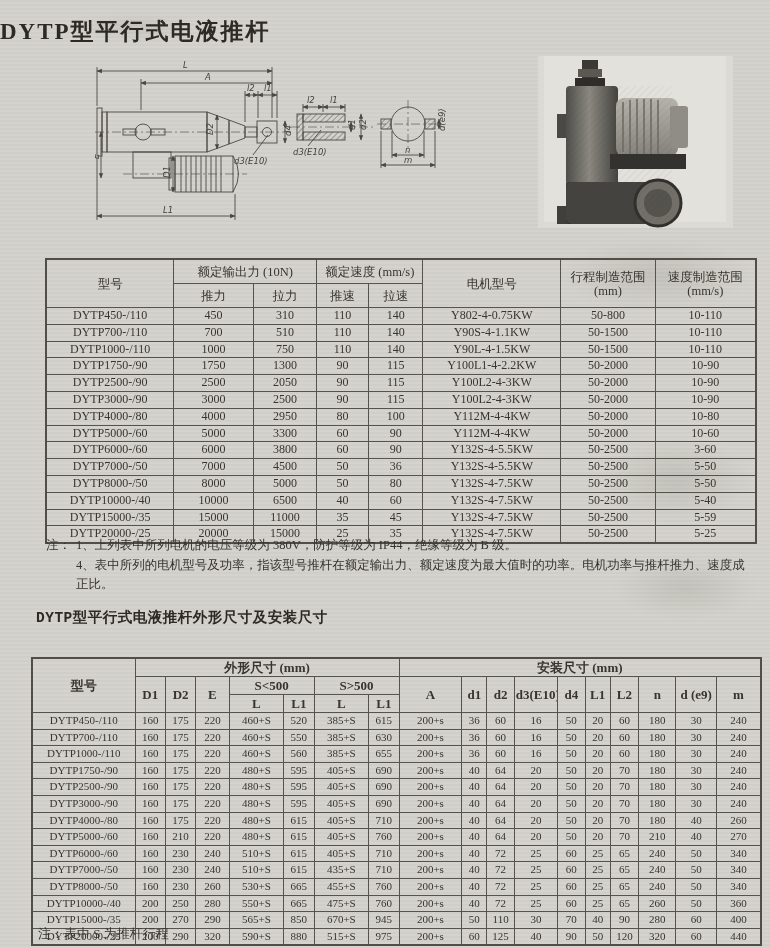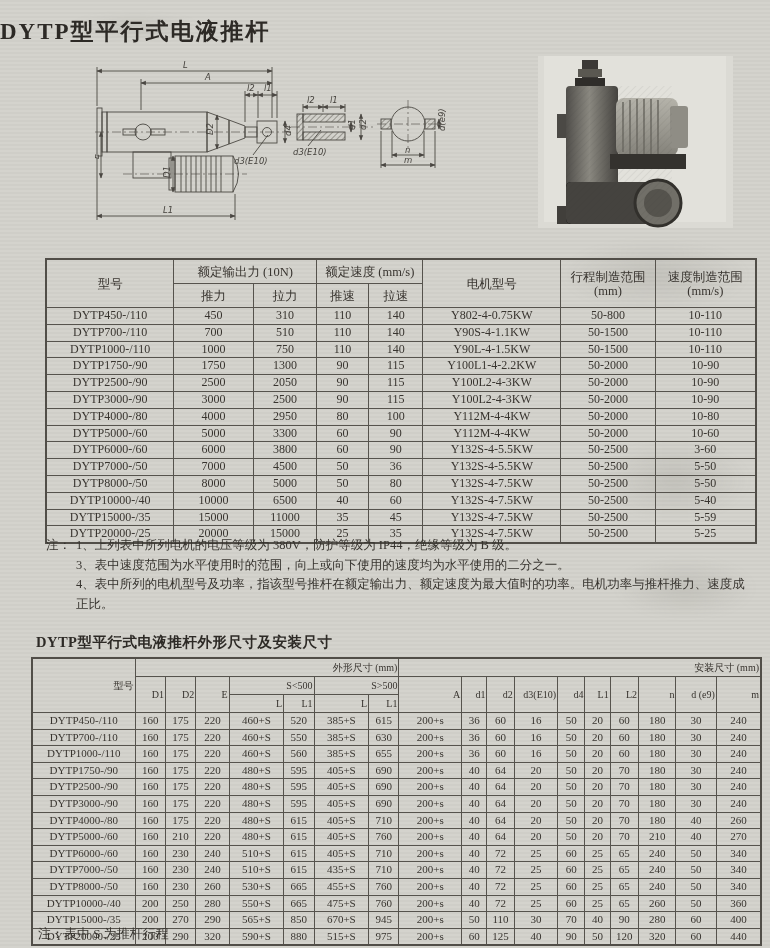--- a/index.html
+++ b/index.html
@@ -15,30 +15,30 @@
     background:radial-gradient(ellipse at center, rgba(110,108,100,.16), rgba(110,108,100,0) 70%);}
   .title{
     position:absolute;left:0;top:16px;width:770px;margin:0;
     font-size:23px;font-weight:bold;letter-spacing:2px;color:#2d2a26;
   }
   .figures{position:absolute;left:0;top:56px;width:770px;height:176px;}
   .drawing{position:absolute;left:95px;top:2px;width:438px;height:172px;}
   .photo{position:absolute;left:538px;top:0px;width:195px;height:172px;}
   .caption{position:absolute;font-size:14.5px;font-weight:bold;color:#2d2a26;letter-spacing:.5px;}
   .c1{left:42px;top:234px;}
-  .c2{left:36px;top:633px;}
+  .c2{left:36px;top:608px;font-family:Liberation Mono, monospace;}
   table{border-collapse:collapse;table-layout:fixed;position:absolute;background:transparent;}
   th,td{border:1px solid #56534d;text-align:center;vertical-align:middle;padding:0 1px;
     overflow:hidden;white-space:nowrap;color:#38342f;}
   table{border:2px solid #514e48;}
   .spec{left:45px;top:258px;width:712px;font-size:12px;}
   .spec th{font-weight:normal;font-size:12.5px;height:23px;line-height:14px;}
   .spec td{height:15.8px;line-height:15.8px;}
   .dim{left:31px;top:657px;width:731px;font-size:11.5px;}
-  .dim th{font-weight:normal;font-size:10px;height:17px;line-height:13px;text-align:right;}
+  .dim th{font-weight:bold;font-size:13px;height:17px;line-height:13px;}
   .dim td{height:15.6px;line-height:15.6px;font-size:11px;}
   .hdr2{font-size:11px;}
   .notes{position:absolute;left:46px;top:536px;width:700px;font-size:12.5px;line-height:19.5px;color:#36332e;}
   .notes-prefix{position:absolute;left:0;top:0;}
   .note-line{padding-left:30px;}
   .footer-note{position:absolute;left:38px;top:925px;font-size:13px;color:#36332e;}
   svg text{font-family:"DejaVu Sans","Liberation Sans",sans-serif;fill:#45423d;}
 </style>
 </head>
 <body>
@@ -386,21 +386,20 @@
           <td>Y132S-4-7.5KW</td>
           <td>50-2500</td>
           <td>5-25</td>
         </tr>
       </tbody>
   </table>
 
   <div class="notes">
     <span class="notes-prefix">注：</span>
     <div class="note-line">1、上列表中所列电机的电压等级为 380V，防护等级为 IP44，绝缘等级为 B 级。</div>
-    <div class="note-line">3、表中速度范围为水平使用时的范围，向上或向下使用的速度均为水平使用的二分之一。</div>
     <div class="note-line">4、表中所列的电机型号及功率，指该型号推杆在额定输出力、额定速度为最大值时的功率。电机功率与推杆推力、速度成正比。</div>
   </div>
 
   <div class="caption c2">DYTP型平行式电液推杆外形尺寸及安装尺寸</div>
   <table class="dim">
     <colgroup>
       <col style="width:102px">
         <col style="width:30px">
         <col style="width:30px">
         <col style="width:33px">

